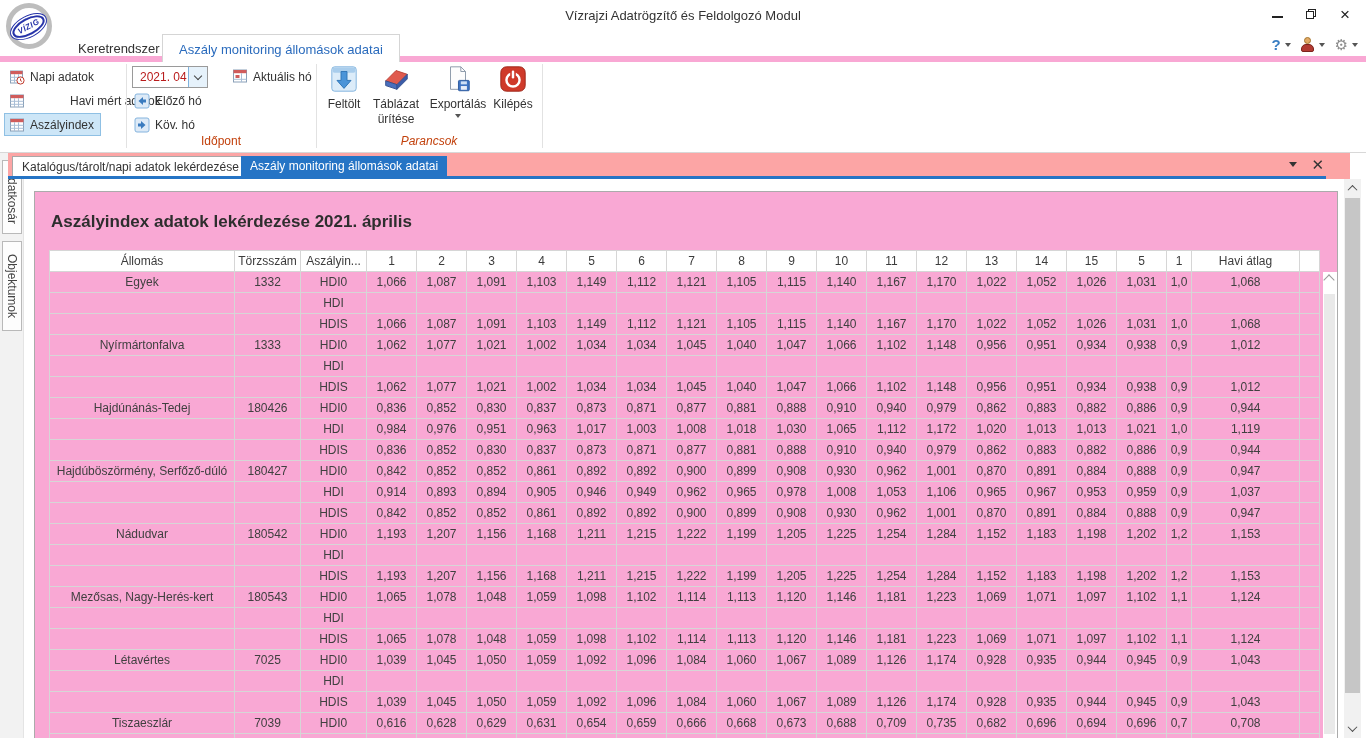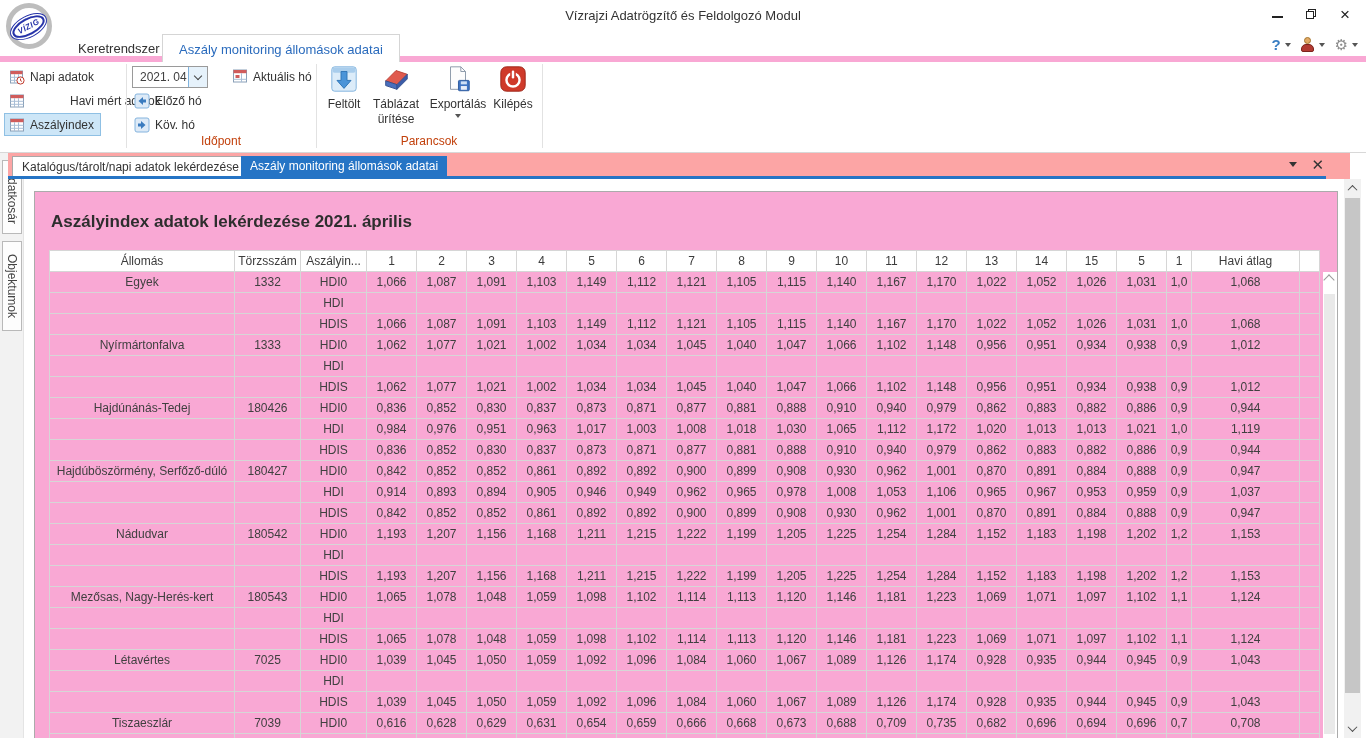--- a/index.html
+++ b/index.html
@@ -42,21 +42,21 @@
 
   
   .ribbon { position:absolute; left:0; top:62px; width:1366px; height:91px; background:#fff; border-bottom:1px solid #d8d8d8; }
   .vsep { position:absolute; top:2px; height:84px; width:1px; background:#e2e2e2; }
   .navbtn { position:absolute; left:4px; height:23px; display:flex; align-items:center; gap:5px;
     padding:0 6px 0 4px; font-size:12px; color:#333; border:1px solid transparent; cursor:default; }
   .navbtn.selected { background:#cde6f7; border-color:#8fc0e4; }
   .grouplabel { position:absolute; top:72px; font-size:12px; color:#c2410c; text-align:center; }
   .combo { position:absolute; left:132px; top:4px; width:76px; height:22px; border:1px solid #9a9a9a;
     background:#fff; display:flex; align-items:center; font-size:12px; }
-  .combo-value { flex:1; padding-left:7px; color:#404040; }
+  .combo-value { flex:1; padding-left:7px; color:#b91c1c; }
   .combo-drop { width:19px; height:20px; border-left:1px solid #7fb2dd; background:#e6f2fb;
     display:flex; align-items:center; justify-content:center; }
   .combo-chev { width:6px; height:6px; border-right:1.6px solid #444; border-bottom:1.6px solid #444;
     transform:rotate(45deg); margin-top:-3px; }
   .smallbtn { position:absolute; display:flex; align-items:center; gap:5px; font-size:12px; color:#333;
     padding:2px 4px; cursor:default; }
   .bigbtn { position:absolute; top:2px; width:52px; display:flex; flex-direction:column; align-items:center;
     font-size:12px; color:#333; cursor:default; }
   .bigbtn .lbl { margin-top:3px; text-align:center; line-height:1.25; }
   .bigbtn .drop-caret { margin-top:2px; }
@@ -247,21 +247,21 @@
     </div>
     <div class="bigbtn" style="left:490px; width:46px;">
       <svg width="30" height="30" viewBox="0 0 32 32">
         <rect x="3" y="3" width="26" height="26" rx="6" fill="#cf3a2a" stroke="#9c2418"></rect>
         <circle cx="16" cy="17" r="7" fill="none" stroke="#fff" stroke-width="2.6"></circle>
         <rect x="13" y="8" width="6" height="4.5" fill="#cf3a2a"></rect>
         <rect x="14.7" y="7" width="2.6" height="8.5" rx="1.3" fill="#fff"></rect>
       </svg>
       <span class="lbl">Kilépés</span>
     </div>
-    <div class="grouplabel" style="left:318px; width:222px;">Parancsok</div>
+    <div class="grouplabel" style="left:318px; width:222px;font-style:italic;">Parancsok</div>
     <div class="vsep" style="left:542px;"></div>
   </div>
 
   <div class="leftstrip">
     <div class="vtab" style="top:7px; height:74px;">Adatkosár</div>
     <div class="vtab" style="top:88px; height:90px;">Objektumok</div>
   </div>
 
   <div class="doctabs">
     <div class="dtab inactive">Katalógus/tárolt/napi adatok lekérdezése</div>

